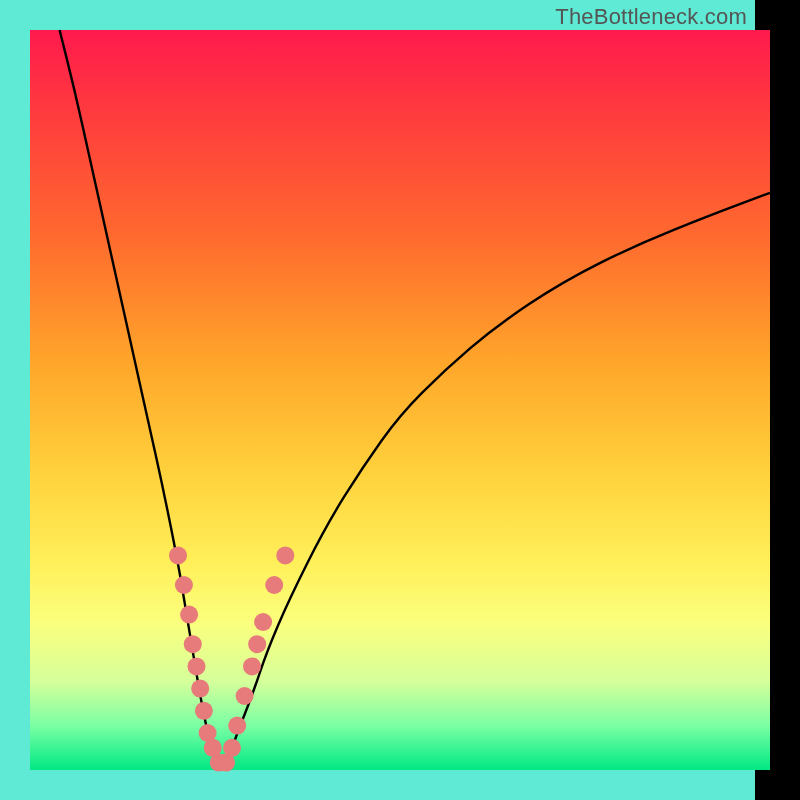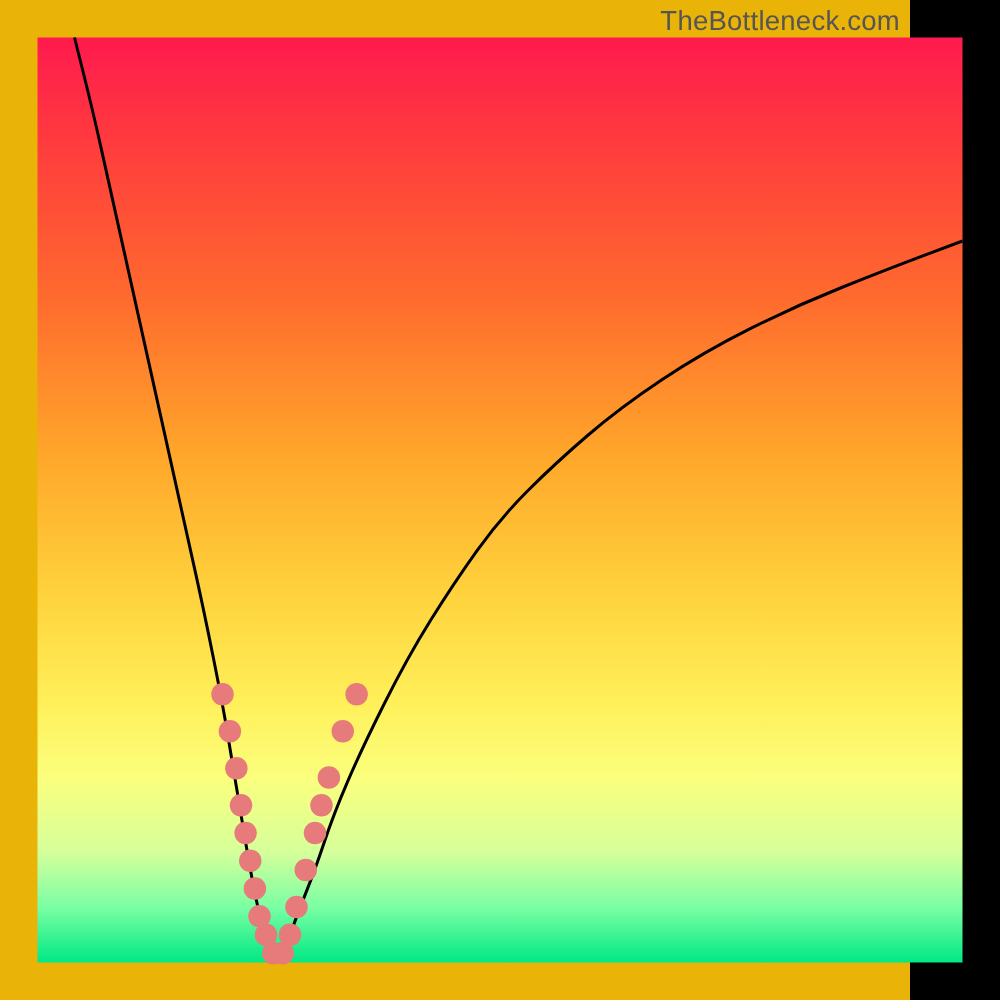--- a/index.html
+++ b/index.html
@@ -9,21 +9,22 @@
     height: 800px;
     overflow: hidden;
     background: #000;
     font-family: Arial, Helvetica, sans-serif;
   }
   .frame {
     position: absolute;
     left: 0; top: 0;
     width: 728px;
     height: 800px;
-    background: #eab308;
+    background: #5eead4;
+    padding-left: 27px;
   }
   .plot {
     position: absolute;
     left: 30px;
     top: 30px;
     width: 740px;
     height: 740px;
     background: linear-gradient(to bottom,
       #ff1a4d 0%,
       #ff3d3d 12%,

